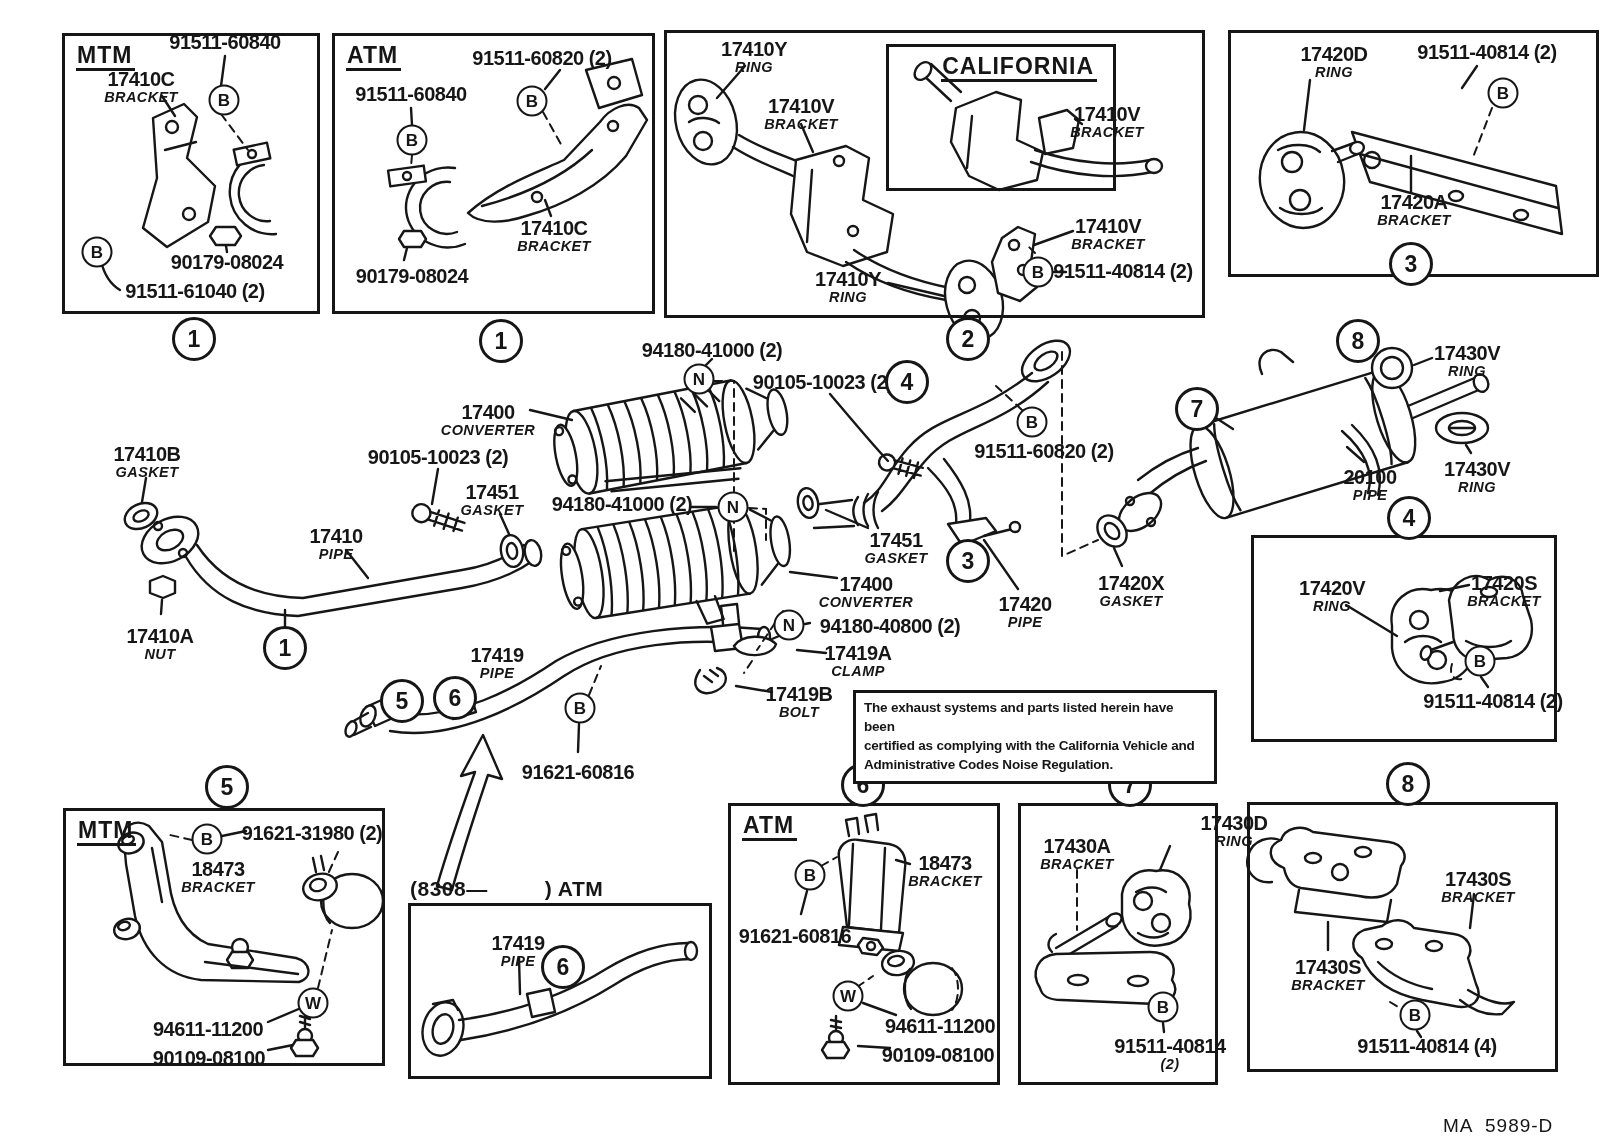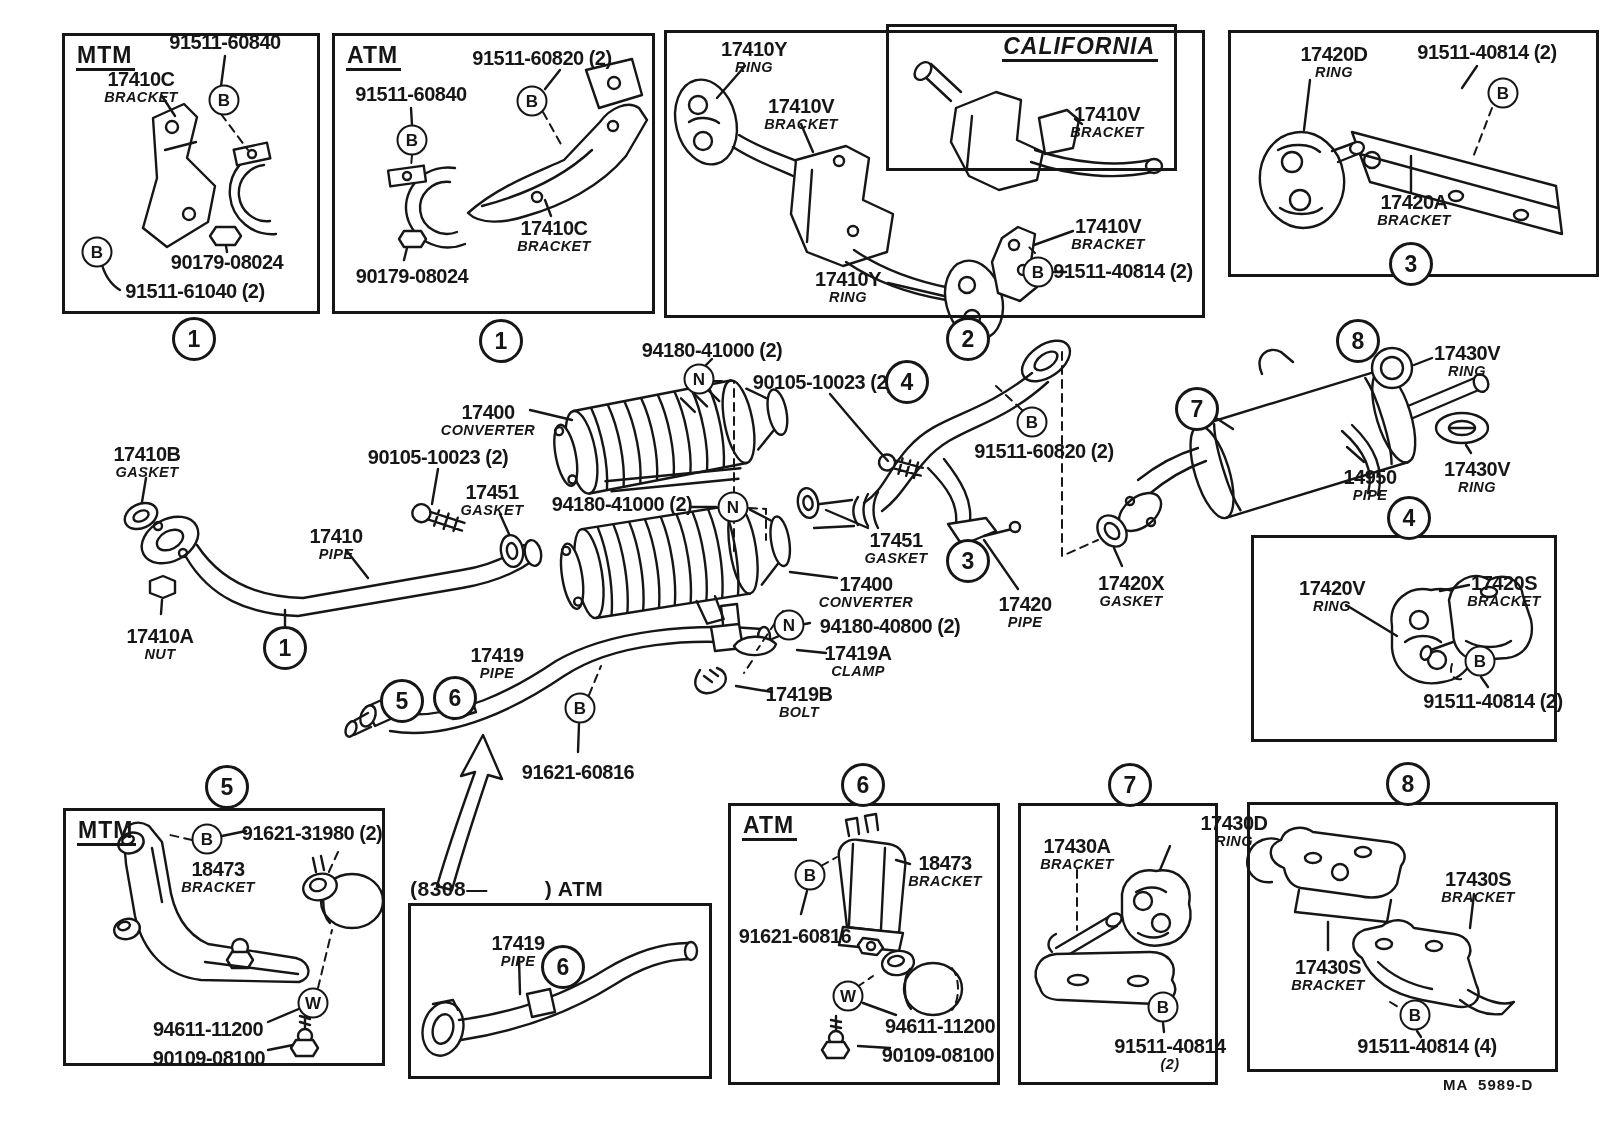--- a/index.html
+++ b/index.html
@@ -25,21 +25,21 @@
   .cnum{position:absolute;width:38px;height:38px;border:3px solid #161616;border-radius:50%;
     transform:translate(-50%,-50%);display:flex;align-items:center;justify-content:center;
     font-size:23px;font-weight:bold;background:#fff;z-index:4;}
   .clet{position:absolute;width:27px;height:27px;border:2.6px solid #161616;border-radius:50%;
     transform:translate(-50%,-50%);display:flex;align-items:center;justify-content:center;
     font-size:17px;font-weight:bold;background:#fff;z-index:4;}
   .notice{position:absolute;border:3px solid #161616;box-sizing:border-box;padding:6px 8px;
     font-size:13.5px;font-weight:bold;line-height:1.4;letter-spacing:-0.2px;z-index:4;background:#fff;}
   .heading{position:absolute;font-size:21px;font-weight:bold;white-space:pre;z-index:4;letter-spacing:0.5px;}
   .underlined{border-bottom:4px solid #161616;padding-bottom:2px;}
-  .footer{position:absolute;font-size:15px;font-weight:bold;white-space:pre;z-index:4;letter-spacing:1px;}
+  .footer{position:absolute;font-size:19px;font-weight:normal;white-space:pre;z-index:4;letter-spacing:1px;margin-top:39px;}
 </style>
 </head>
 <body>
 
 <div class="stage">
 
   <svg class="art" viewBox="0 0 1608 1146">
 
     <g>
       <path class="pt" d="M153,118 L184,104 L197,117 L187,158 L215,186 L208,222 L167,247 L143,228 L157,178 Z"></path>
@@ -400,21 +400,21 @@
   <div class="footer" style="left:1443px;top:1076px;">MA  5989-D</div>
 
   <div class="overlay" id="overlay">
       <div class="panel" style="left: 62px; top: 33px; width: 258px; height: 281px;">
         <div class="panel-tag tag-left">MTM</div>
       </div>
       <div class="panel" style="left: 332px; top: 33px; width: 323px; height: 281px;">
         <div class="panel-tag tag-left">ATM</div>
       </div>
       <div class="panel" style="left: 664px; top: 30px; width: 541px; height: 288px;"></div>
-      <div class="panel" style="left: 886px; top: 24px; width: 291px; height: 147px; font-style: italic;">
+      <div class="panel" style="left: 886px; top: 44px; width: 230px; height: 147px;">
         <div class="panel-tag tag-right">CALIFORNIA</div>
       </div>
       <div class="panel" style="left: 1228px; top: 30px; width: 371px; height: 247px;"></div>
       <div class="panel" style="left: 1251px; top: 535px; width: 306px; height: 207px;"></div>
       <div class="panel" style="left: 63px; top: 808px; width: 322px; height: 258px;">
         <div class="panel-tag tag-left">MTM</div>
       </div>
       <div class="panel" style="left: 408px; top: 903px; width: 304px; height: 176px;"></div>
       <div class="panel" style="left: 728px; top: 803px; width: 272px; height: 282px;">
         <div class="panel-tag tag-left">ATM</div>
@@ -506,21 +506,21 @@
         <div class="t">90105-10023 (2)</div>
       </div>
       <div class="plabel" style="left: 492px; top: 493px;">
         <div class="t">17451</div>
         <div class="s">GASKET</div>
       </div>
       <div class="plabel" style="left: 622px; top: 505px;">
         <div class="t">94180-41000 (2)</div>
       </div>
       <div class="plabel" style="left: 1370px; top: 478px;">
-        <div class="t">14950</div>
+        <div class="t">20100</div>
         <div class="s">PIPE</div>
       </div>
       <div class="plabel" style="left: 1477px; top: 470px;">
         <div class="t">17430V</div>
         <div class="s">RING</div>
       </div>
       <div class="plabel" style="left: 336px; top: 537px;">
         <div class="t">17410</div>
         <div class="s">PIPE</div>
       </div>
@@ -654,14 +654,19 @@
       <div class="cnum" style="left: 1409px; top: 518px;">4</div>
       <div class="cnum" style="left: 402px; top: 701px;">5</div>
       <div class="cnum" style="left: 227px; top: 787px;">5</div>
       <div class="cnum" style="left: 455px; top: 698px;">6</div>
       <div class="cnum" style="left: 563px; top: 967px;">6</div>
       <div class="cnum" style="left: 863px; top: 785px;">6</div>
       <div class="cnum" style="left: 1197px; top: 409px;">7</div>
       <div class="cnum" style="left: 1130px; top: 785px;">7</div>
       <div class="cnum" style="left: 1358px; top: 341px;">8</div>
       <div class="cnum" style="left: 1408px; top: 784px;">8</div>
+      <div class="notice" style="left: 853px; top: 690px; width: 364px;">
+        <div>The exhaust systems and parts listed herein have been</div>
+        <div>certified as complying with the California Vehicle and</div>
+        <div>Administrative Codes Noise Regulation.</div>
+      </div>
     </div>
 </div>
 
 </body></html>

